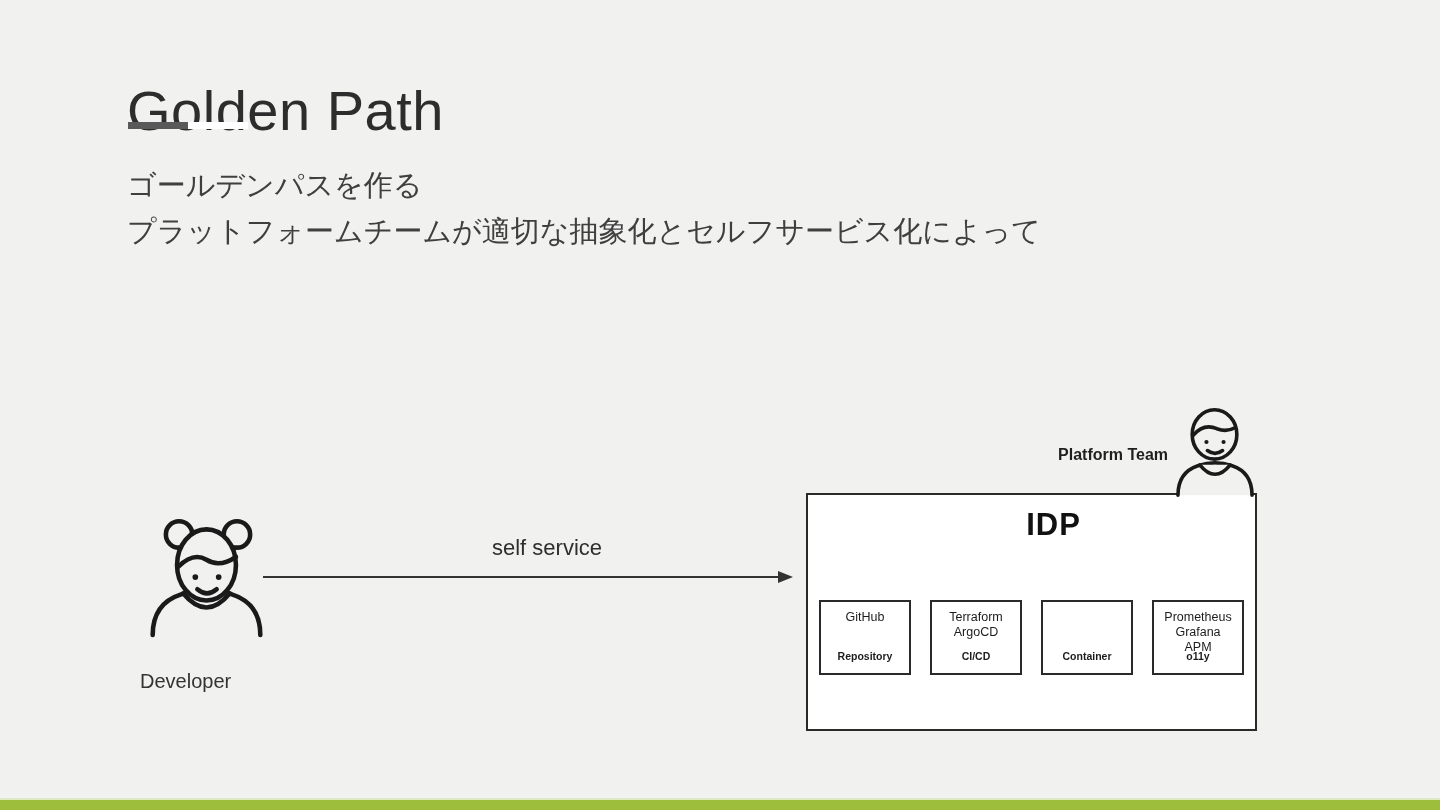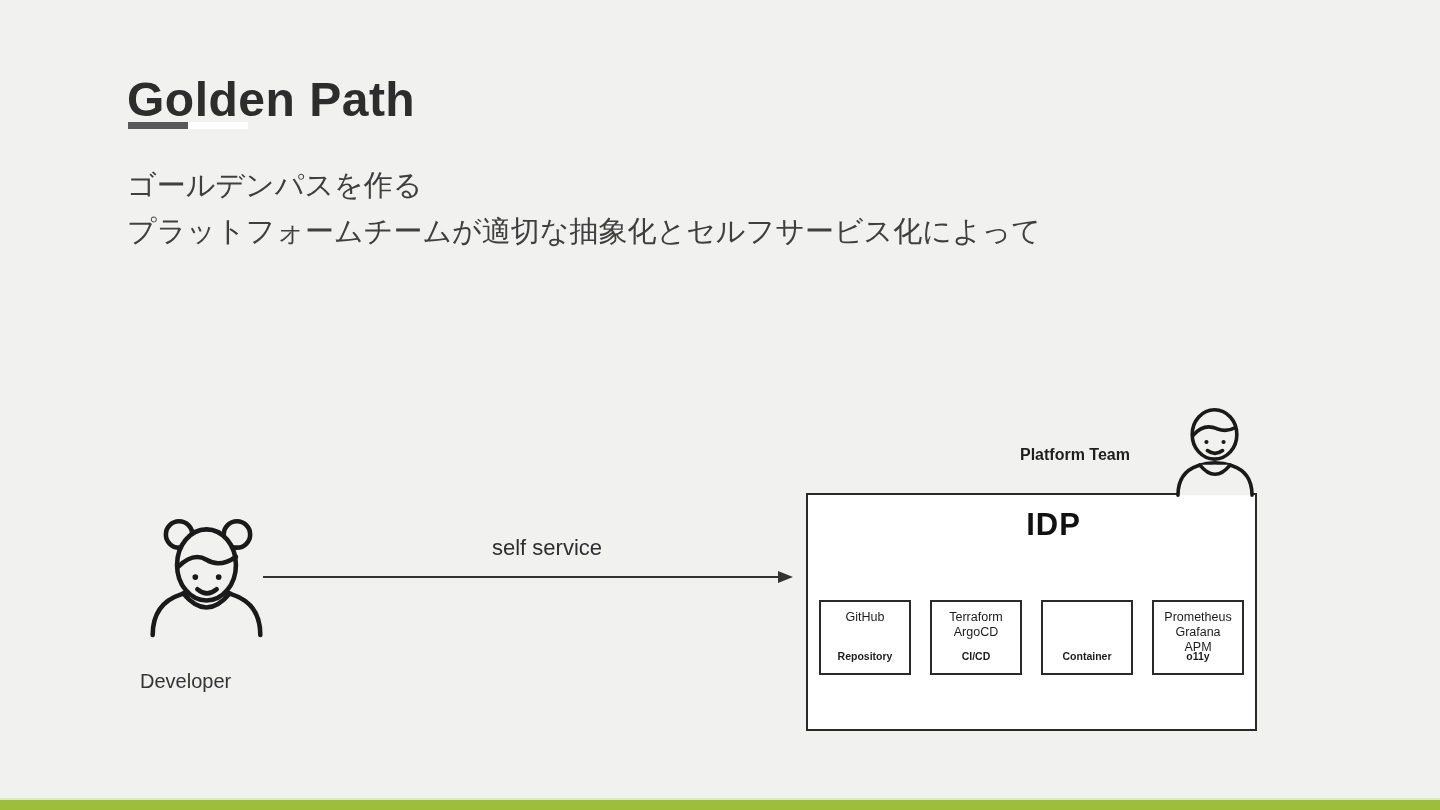--- a/index.html
+++ b/index.html
@@ -6,21 +6,21 @@
   body{
     width:1440px;height:810px;overflow:hidden;
     font-family:"Liberation Sans","DejaVu Sans",sans-serif;
     background:#f1f1f0;
   }
   .slide{position:relative;width:1440px;height:810px;background:#f1f1f0;}
 
   
   .title{
     position:absolute;left:127px;top:40px;
-    font-size:48px;font-weight:700;color:#2d2d2d;letter-spacing:0.5px;
+    font-size:56px;font-weight:400;color:#2d2d2d;letter-spacing:0.5px;
   }
   .accent-bar{position:absolute;left:128px;top:122px;width:120px;height:7px;display:flex;}
   .accent-bar .seg-dark{width:60px;height:7px;background:#595959;}
   .accent-bar .seg-white{width:60px;height:7px;background:#ffffff;}
 
   .subtitle{
     position:absolute;left:127px;top:162px;width:1120px;
     font-size:29px;line-height:46px;color:#3f3f3f;
   }
 
@@ -63,21 +63,21 @@
   .tool-stack{
     padding-top:8px;text-align:center;white-space:pre-line;
     font-size:12.5px;line-height:15px;color:#1c1c1c;
   }
   .tool-category{
     position:absolute;left:0;bottom:11px;width:100%;text-align:center;
     font-size:10.5px;font-weight:700;color:#1c1c1c;margin-top:30px;
   }
 
   .platform-team-label{
-    position:absolute;left:1020px;top:446px;width:148px;
+    position:absolute;left:1020px;top:446px;width:148px;text-align:right;
     font-size:16px;font-weight:700;color:#1f1f1f;
   }
   .platform-icon{left:1172px;top:404px;width:86px;height:95px;z-index:3;}
 
   
   .bottom-bar{
     position:absolute;left:0;bottom:0;width:1440px;height:12px;
     background:#9cbe3c;border-top:2px solid #dfe9c6;box-sizing:border-box;
   }
 </style>

